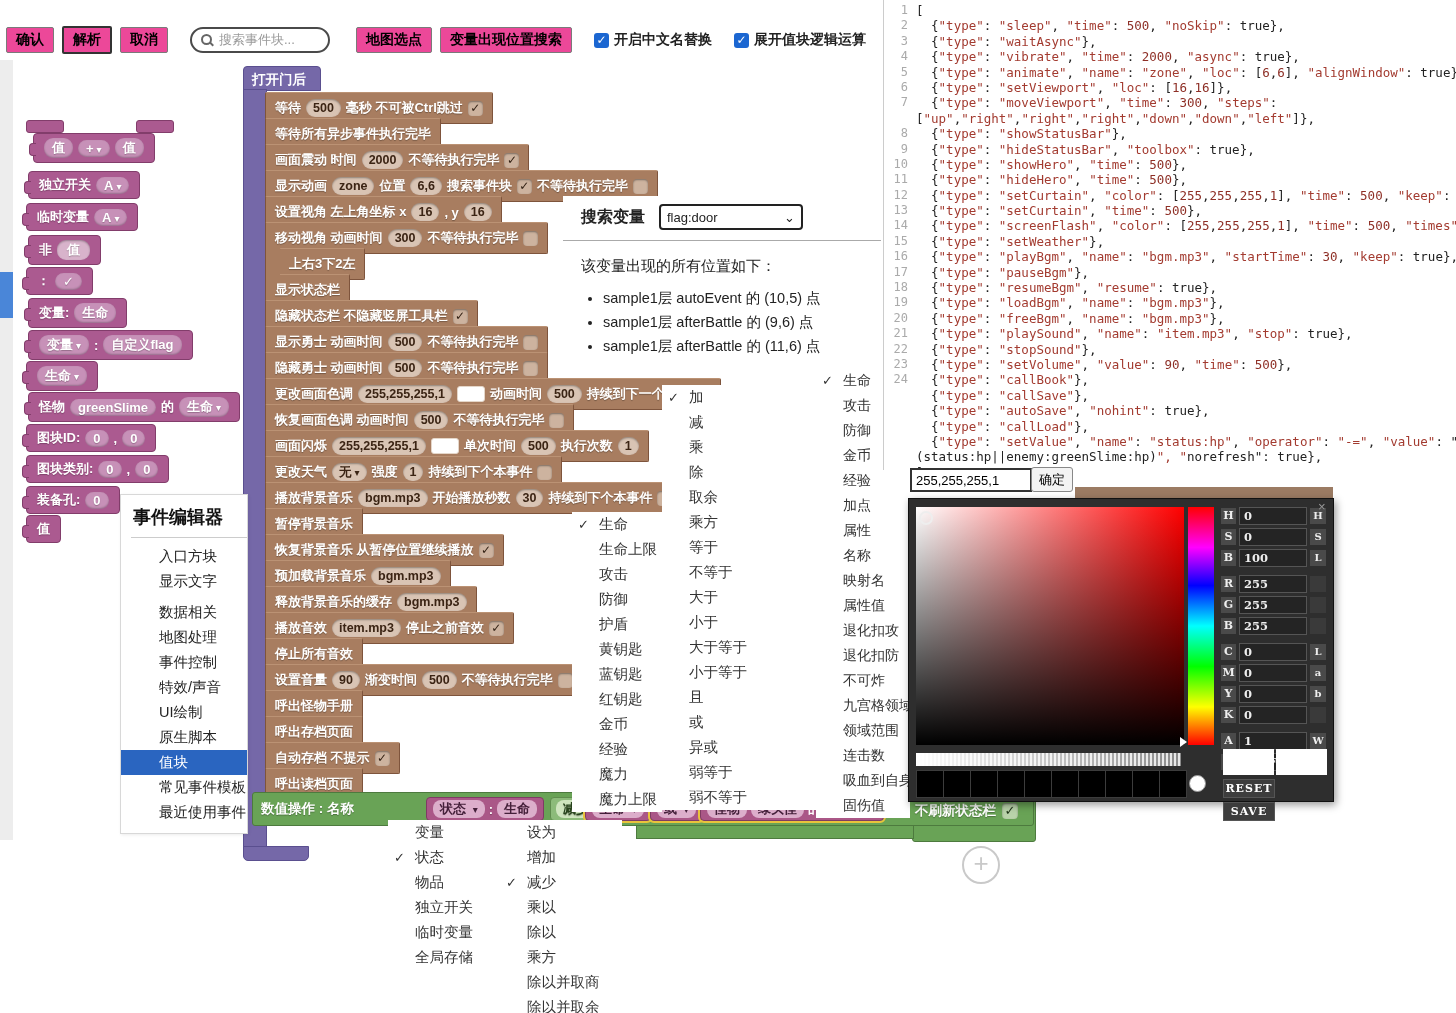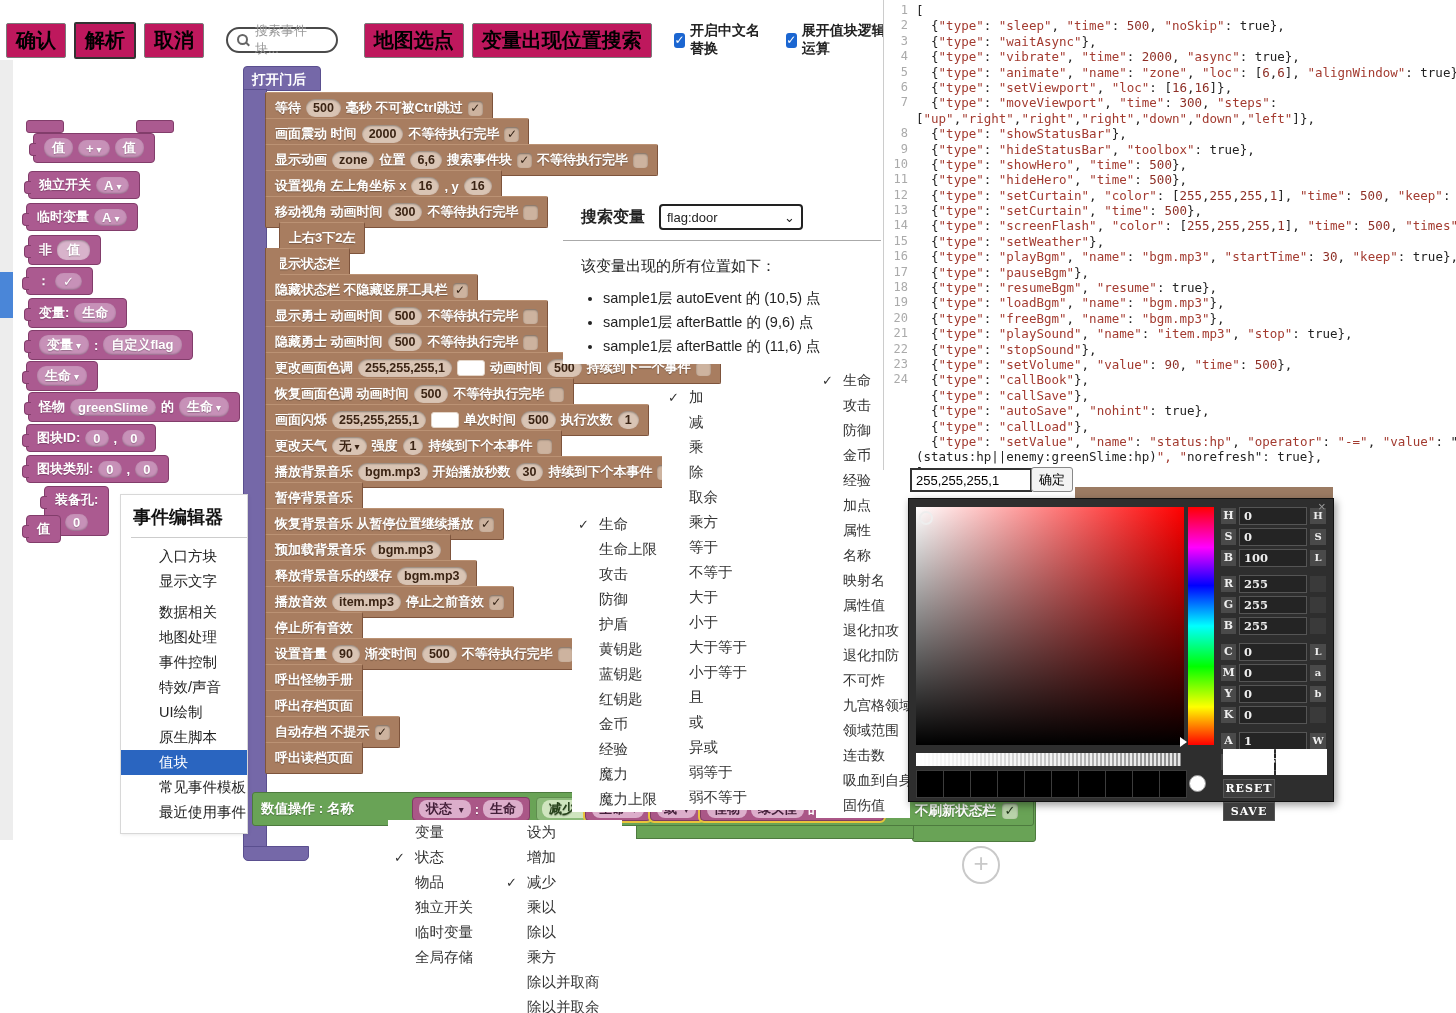--- a/index.html
+++ b/index.html
@@ -1,21 +1,21 @@
 <!DOCTYPE html>
 <html><head>
 <meta charset="utf-8">
 <style>
   html,body{margin:0;padding:0;}
   body{width:1456px;height:1013px;position:relative;overflow:hidden;background:#fff;
        font-family:"Liberation Sans","DejaVu Sans",sans-serif;color:#222;}
   .abs{position:absolute;}
   
   #toolbar{left:0;top:22px;width:880px;height:36px;display:flex;align-items:center;gap:8px;padding-left:6px;background:#fff;}
-  .tbtn{border:1px solid #7a7a7a;background:#be185d;font-size:20px;font-weight:bold;padding:3px 9px;border-radius:2px;white-space:nowrap;}
+  .tbtn{border:1px solid #7a7a7a;background:#ec4899;font-size:14px;font-weight:bold;padding:3px 9px;border-radius:2px;white-space:nowrap;}
   .tbtn.em{border:2px solid #333;}
   .tsearch{display:flex;align-items:center;gap:5px;border:2px solid #4a4a4a;border-radius:13px;height:22px;width:118px;padding:0 9px;color:#999;font-size:13px;margin:0 18px 0 14px;}
   .mag{width:13px;height:13px;position:relative;flex:none;}
   .mag::before{content:"";position:absolute;width:7px;height:7px;border:2px solid #666;border-radius:50%;left:0;top:0;}
   .mag::after{content:"";position:absolute;width:5px;height:2px;background:#666;transform:rotate(45deg);left:8px;top:9px;}
   .tcheckwrap{display:flex;align-items:center;gap:5px;font-size:14px;font-weight:bold;margin-left:14px;}
   .tcheck{width:15px;height:15px;background:#1b66d1;border-radius:3px;color:#fff;font-size:12px;line-height:15px;text-align:center;font-weight:bold;}
   
   #ftrack{left:0;top:60px;width:13px;height:780px;background:#ededed;}
   #fthumb{left:0;top:272px;width:13px;height:46px;background:#4a86d8;}
@@ -187,39 +187,42 @@
       <span class="ppill">0</span>
       <span>,</span>
       <span class="ppill">0</span>
     </div>
     <div class="pblock abs" style="left: 26px; top: 455px;">
       <span>图块类别:</span>
       <span class="ppill">0</span>
       <span>,</span>
       <span class="ppill">0</span>
     </div>
-    <div class="pblock abs" style="left: 44px; top: 486px; flex-direction: column;">
+    <div class="pblock abs" style="left: 26px; top: 486px;">
       <span>装备孔:</span>
       <span class="ppill">0</span>
     </div>
     <div class="pblock abs" style="left: 26px; top: 515px;">
       <span>值</span>
     </div>
   </div>
 
 <div id="chead" class="abs purple">打开门后</div>
 <div id="cspine" class="abs purple"></div>
 <div id="cfoot" class="abs purple"></div>
 
 <div id="stmts" class="abs">
     <div class="srow"><span class="stmt">
         <span>等待</span>
         <span class="bfield">500</span>
         <span>毫秒 不可被Ctrl跳过</span>
         <span class="bcheck">✓</span>
+      </span></div>
+    <div class="srow"><span class="stmt">
+        <span>等待所有异步事件执行完毕</span>
       </span></div>
     <div class="srow"><span class="stmt">
         <span>画面震动 时间</span>
         <span class="bfield">2000</span>
         <span>不等待执行完毕</span>
         <span class="bcheck">✓</span>
       </span></div>
     <div class="srow"><span class="stmt">
         <span>显示动画</span>
         <span class="bfield">zone</span>
@@ -349,21 +352,21 @@
     <div class="srow"><span class="stmt">
         <span>呼出读档页面</span>
       </span></div>
   </div>
 <div id="cwall" class="abs"></div>
 
 <div id="gext" class="abs green"></div>
 <div id="glip" class="abs green"></div>
 <div id="grow" class="abs green">
   <span>数值操作 : 名称</span>
-  <span class="pinkblk" style="margin-left:52px;">
+  <span class="pinkblk" style="margin-left:66px;">
     <span class="pkpill"><span>状态</span> <span class="parr">▾</span></span>
     <span>:</span>
     <span class="pkpill">生命</span>
   </span>
   <span class="gpillblk">
     <span class="gpill"><span>减少</span> <span class="parr">▾</span></span>
   </span>
 </div>
 <span class="pinkblk ysel abs" style="left:585px;top:797px;">
   <span class="pkpill"><span>生命</span> <span class="parr">▾</span></span>

